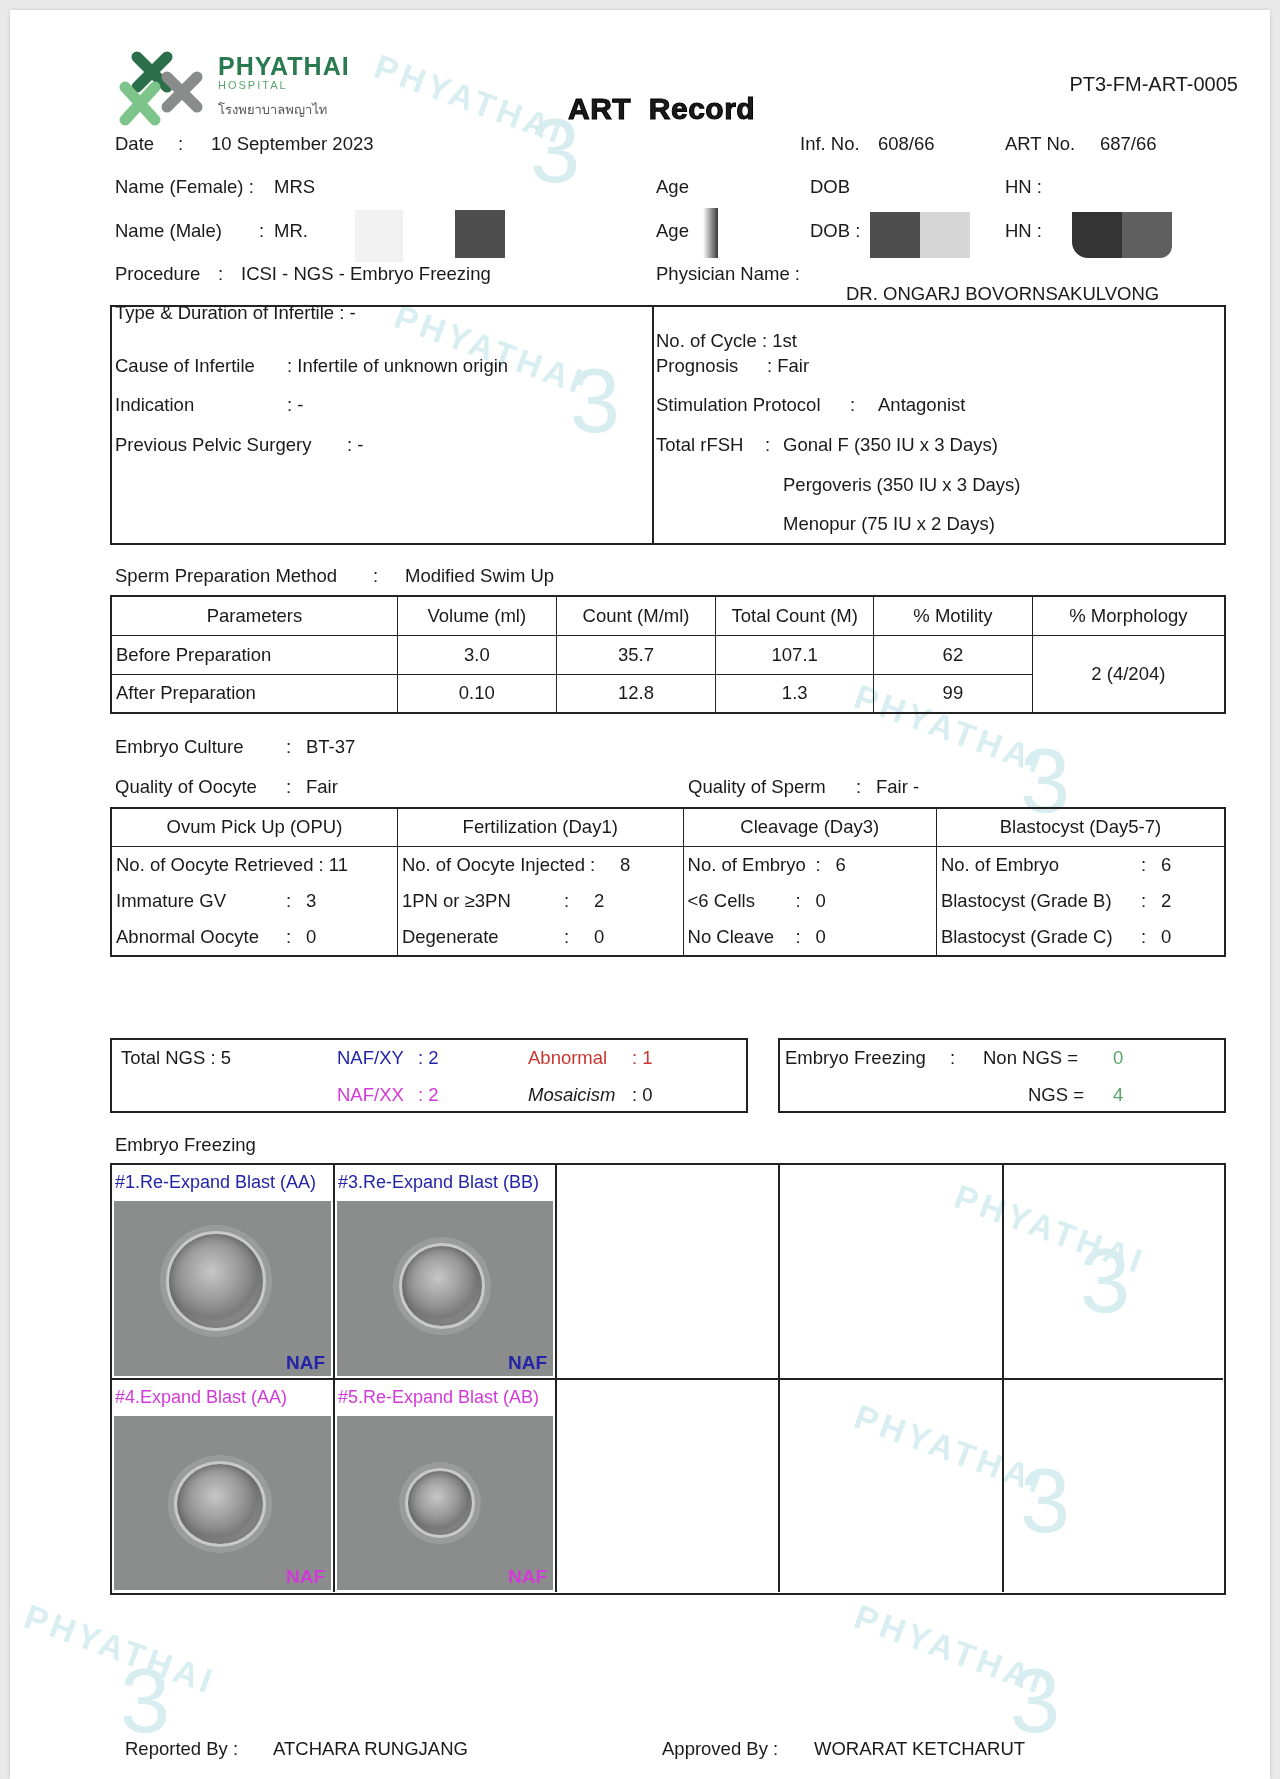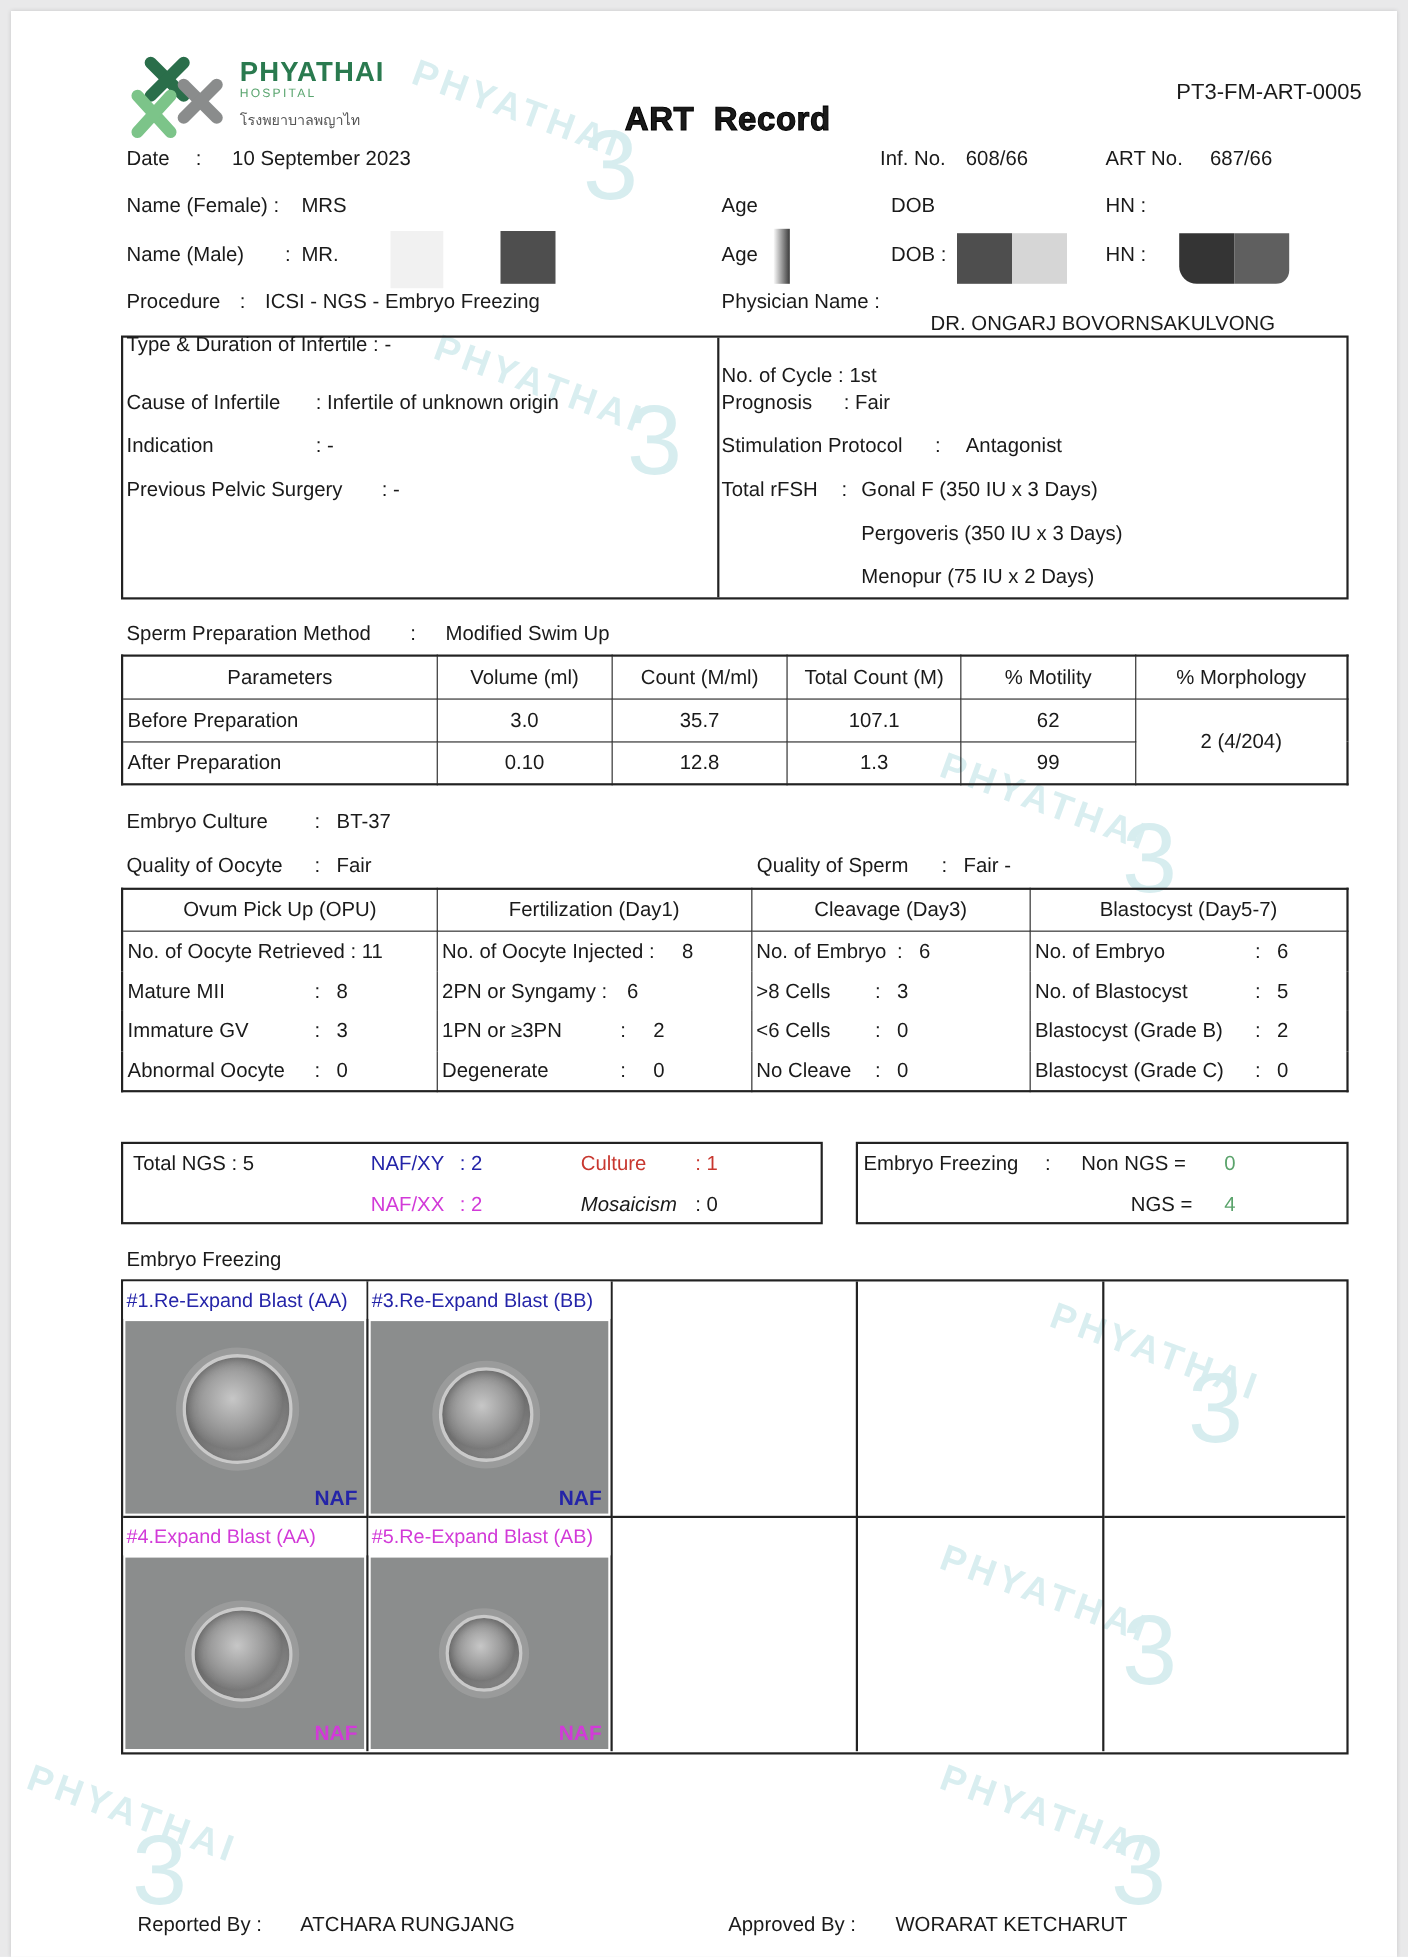--- a/index.html
+++ b/index.html
@@ -202,47 +202,41 @@
       <th>Cleavage (Day3)</th>
       <th>Blastocyst (Day5-7)</th>
     </tr>
     <tr>
       <td><span>No. of Oocyte Retrieved : 11</span></td>
       <td><span style="display:inline-block;width:218px;">No. of Oocyte Injected :</span><span>8</span></td>
       <td><span style="display:inline-block;width:128px;">No. of Embryo</span><span style="display:inline-block;width:20px;">:</span><span>6</span></td>
       <td><span style="display:inline-block;width:200px;">No. of Embryo</span><span style="display:inline-block;width:20px;">:</span><span>6</span></td>
     </tr>
     <tr>
-      <td><span style="display:inline-block;width:170px;">Mature MII</span><span style="display:inline-block;width:20px;">:</span><span>8</span></td>
-      <td><span style="display:inline-block;width:168px;">2PN or Syngamy :</span><span>6</span></td>
-      <td><span style="display:inline-block;width:108px;">&gt;8  Cells</span><span style="display:inline-block;width:20px;">:</span><span>3</span></td>
-      <td><span style="display:inline-block;width:200px;">No. of Blastocyst</span><span style="display:inline-block;width:20px;">:</span><span>5</span></td>
-    </tr>
-    <tr>
       <td><span style="display:inline-block;width:170px;">Immature GV</span><span style="display:inline-block;width:20px;">:</span><span>3</span></td>
       <td><span style="display:inline-block;width:162px;">1PN or ≥3PN</span><span style="display:inline-block;width:30px;">:</span><span>2</span></td>
       <td><span style="display:inline-block;width:108px;">&lt;6  Cells</span><span style="display:inline-block;width:20px;">:</span><span>0</span></td>
       <td><span style="display:inline-block;width:200px;">Blastocyst (Grade B)</span><span style="display:inline-block;width:20px;">:</span><span>2</span></td>
     </tr>
     <tr>
       <td><span style="display:inline-block;width:170px;">Abnormal Oocyte</span><span style="display:inline-block;width:20px;">:</span><span>0</span></td>
       <td><span style="display:inline-block;width:162px;">Degenerate</span><span style="display:inline-block;width:30px;">:</span><span>0</span></td>
       <td><span style="display:inline-block;width:108px;">No Cleave</span><span style="display:inline-block;width:20px;">:</span><span>0</span></td>
       <td><span style="display:inline-block;width:200px;">Blastocyst (Grade C)</span><span style="display:inline-block;width:20px;">:</span><span>0</span></td>
     </tr>
   </tbody>
     </table>
 
   <div class="box" style="left:100px;top:1028px;width:638px;height:75px;"></div>
   <div class="abs" style="left:111px;top:1037px;">Total NGS  :  5</div>
   <div class="abs blue" style="left:327px;top:1037px;">NAF/XY</div>
   <div class="abs blue" style="left:408px;top:1037px;">: 2</div>
   <div class="abs pink" style="left:327px;top:1074px;">NAF/XX</div>
   <div class="abs pink" style="left:408px;top:1074px;">: 2</div>
-  <div class="abs red" style="left:518px;top:1037px;">Culture</div>
+  <div class="abs red" style="left:518px;top:1037px;">Abnormal</div>
   <div class="abs red" style="left:622px;top:1037px;">:   1</div>
   <div class="abs" style="left:518px;top:1074px;font-style:italic;">Mosaicism</div>
   <div class="abs" style="left:622px;top:1074px;">:   0</div>
 
   <div class="box" style="left:768px;top:1028px;width:448px;height:75px;"></div>
   <div class="abs" style="left:775px;top:1037px;">Embryo Freezing</div>
   <div class="abs" style="left:940px;top:1037px;">:</div>
   <div class="abs" style="left:973px;top:1037px;">Non NGS  =</div>
   <div class="abs green" style="left:1103px;top:1037px;">0</div>
   <div class="abs" style="left:1018px;top:1074px;">NGS  =</div>

